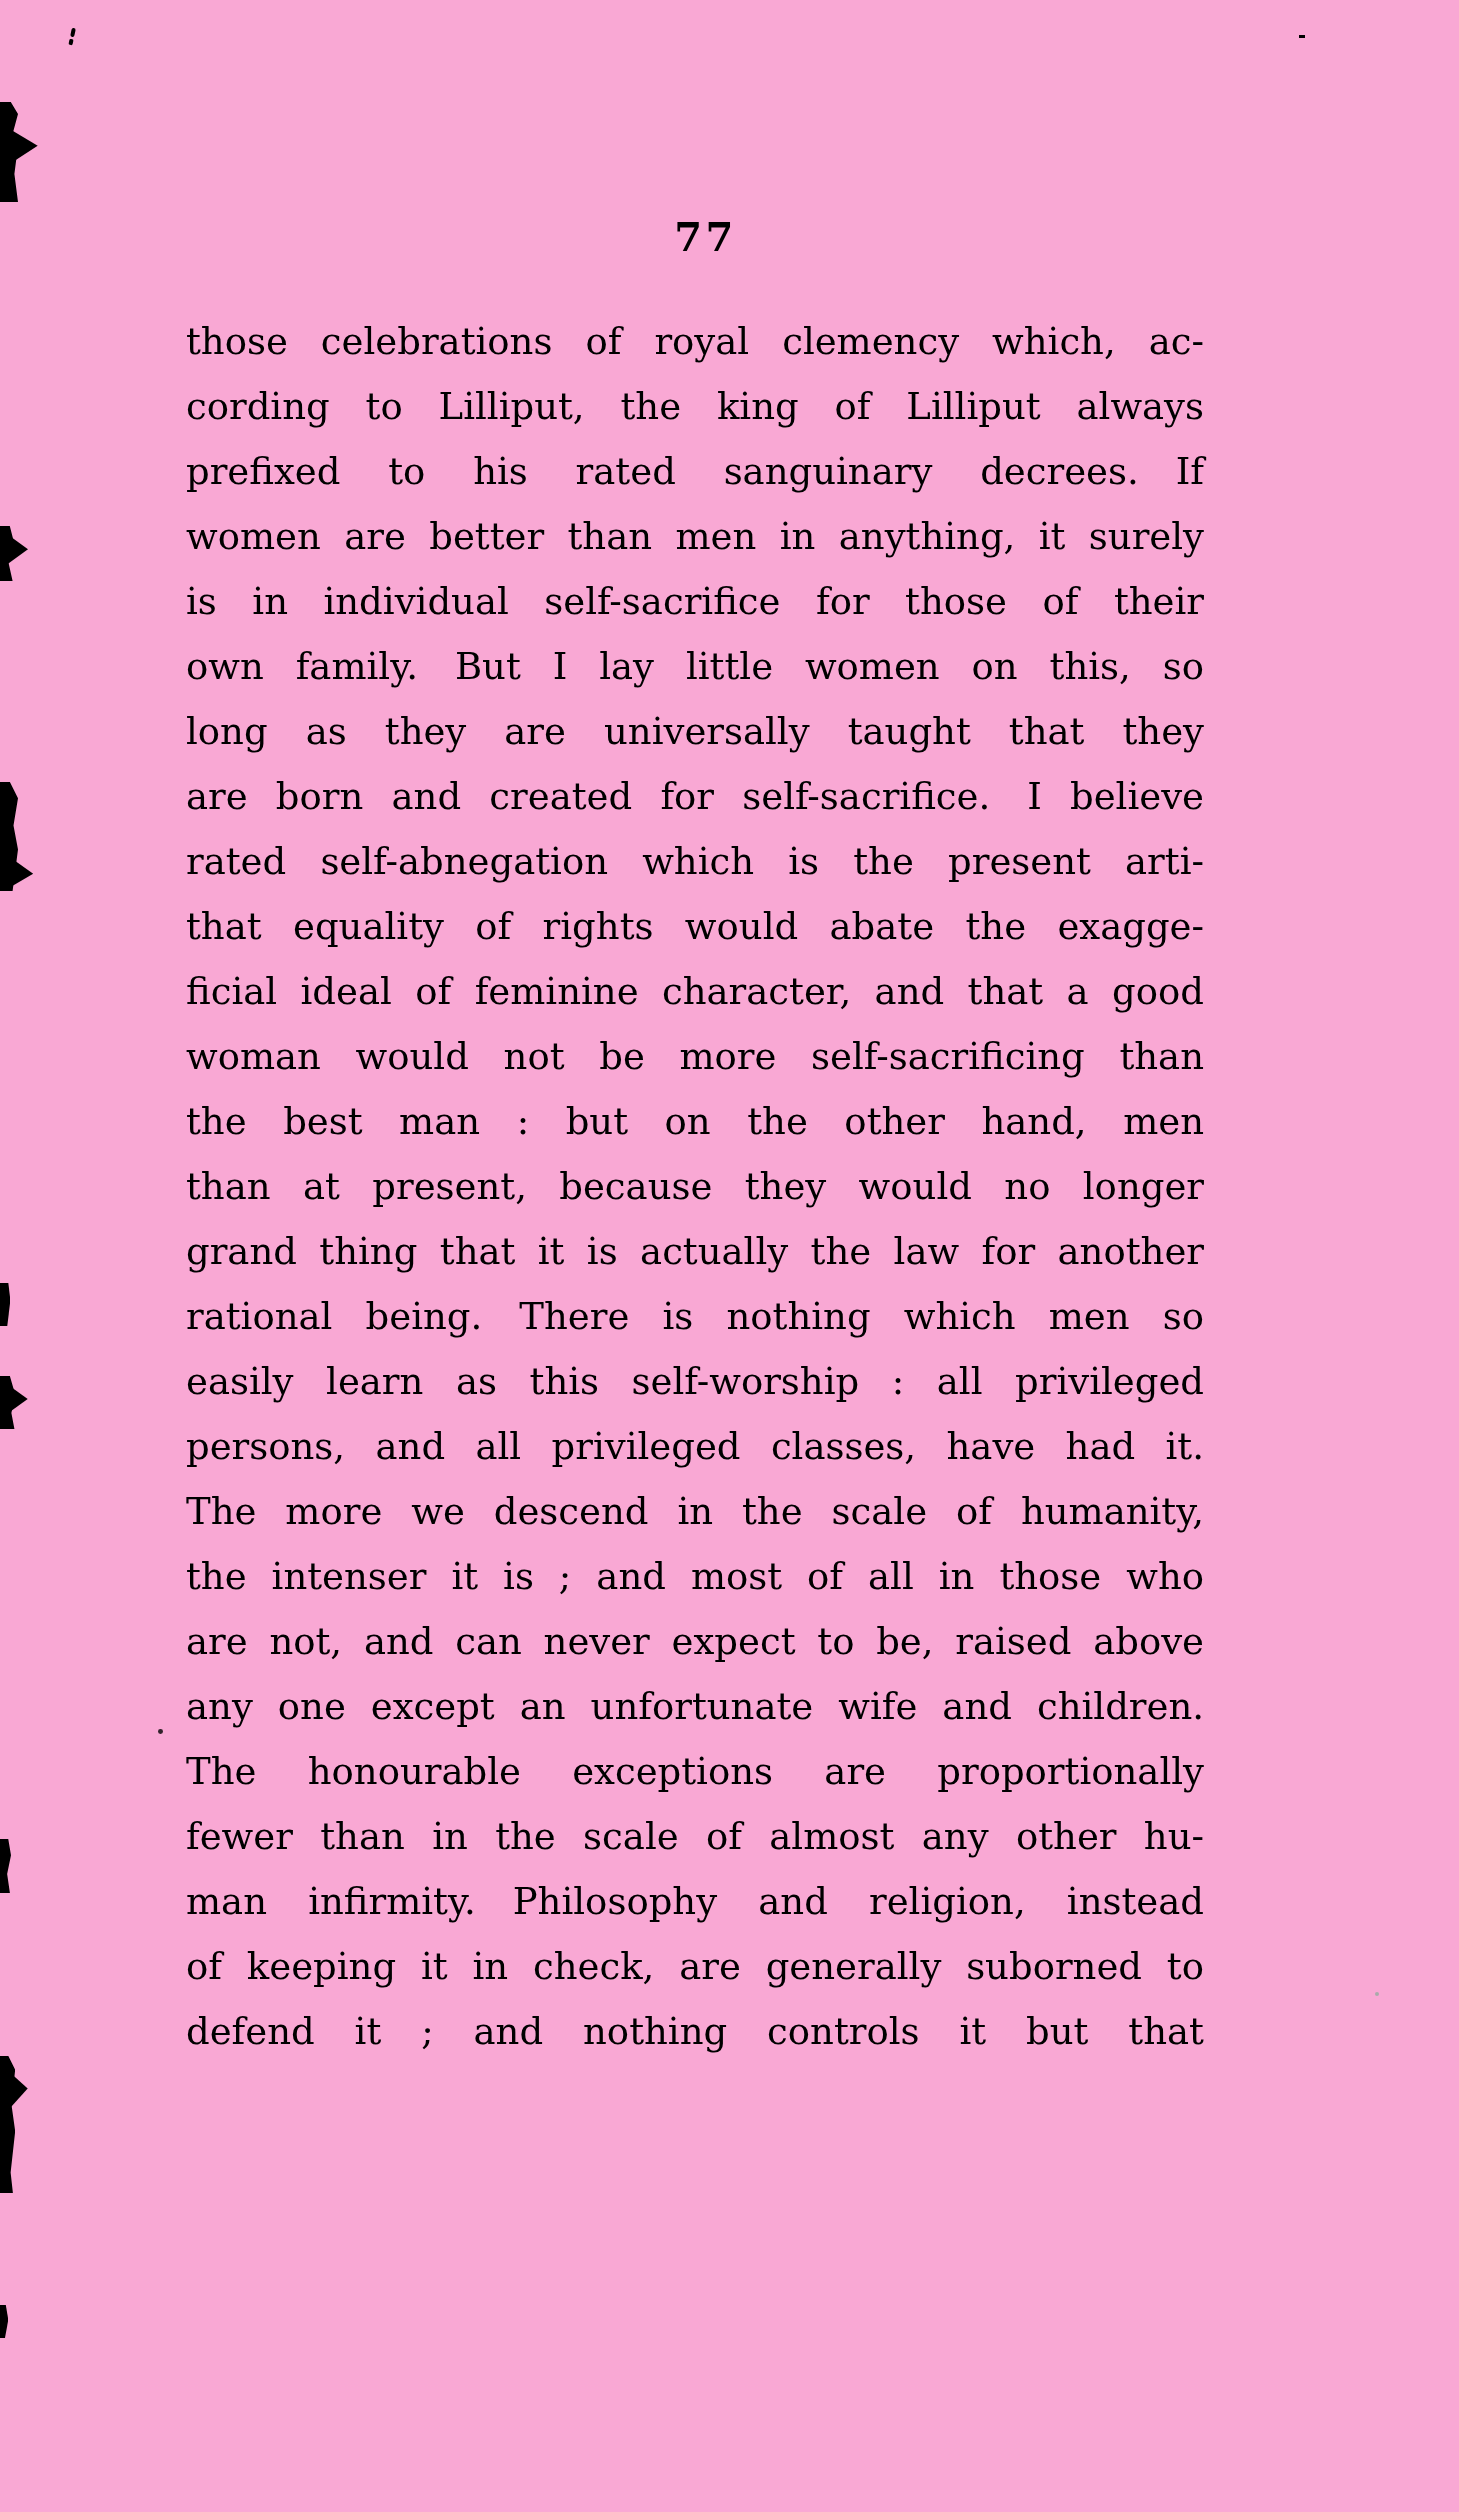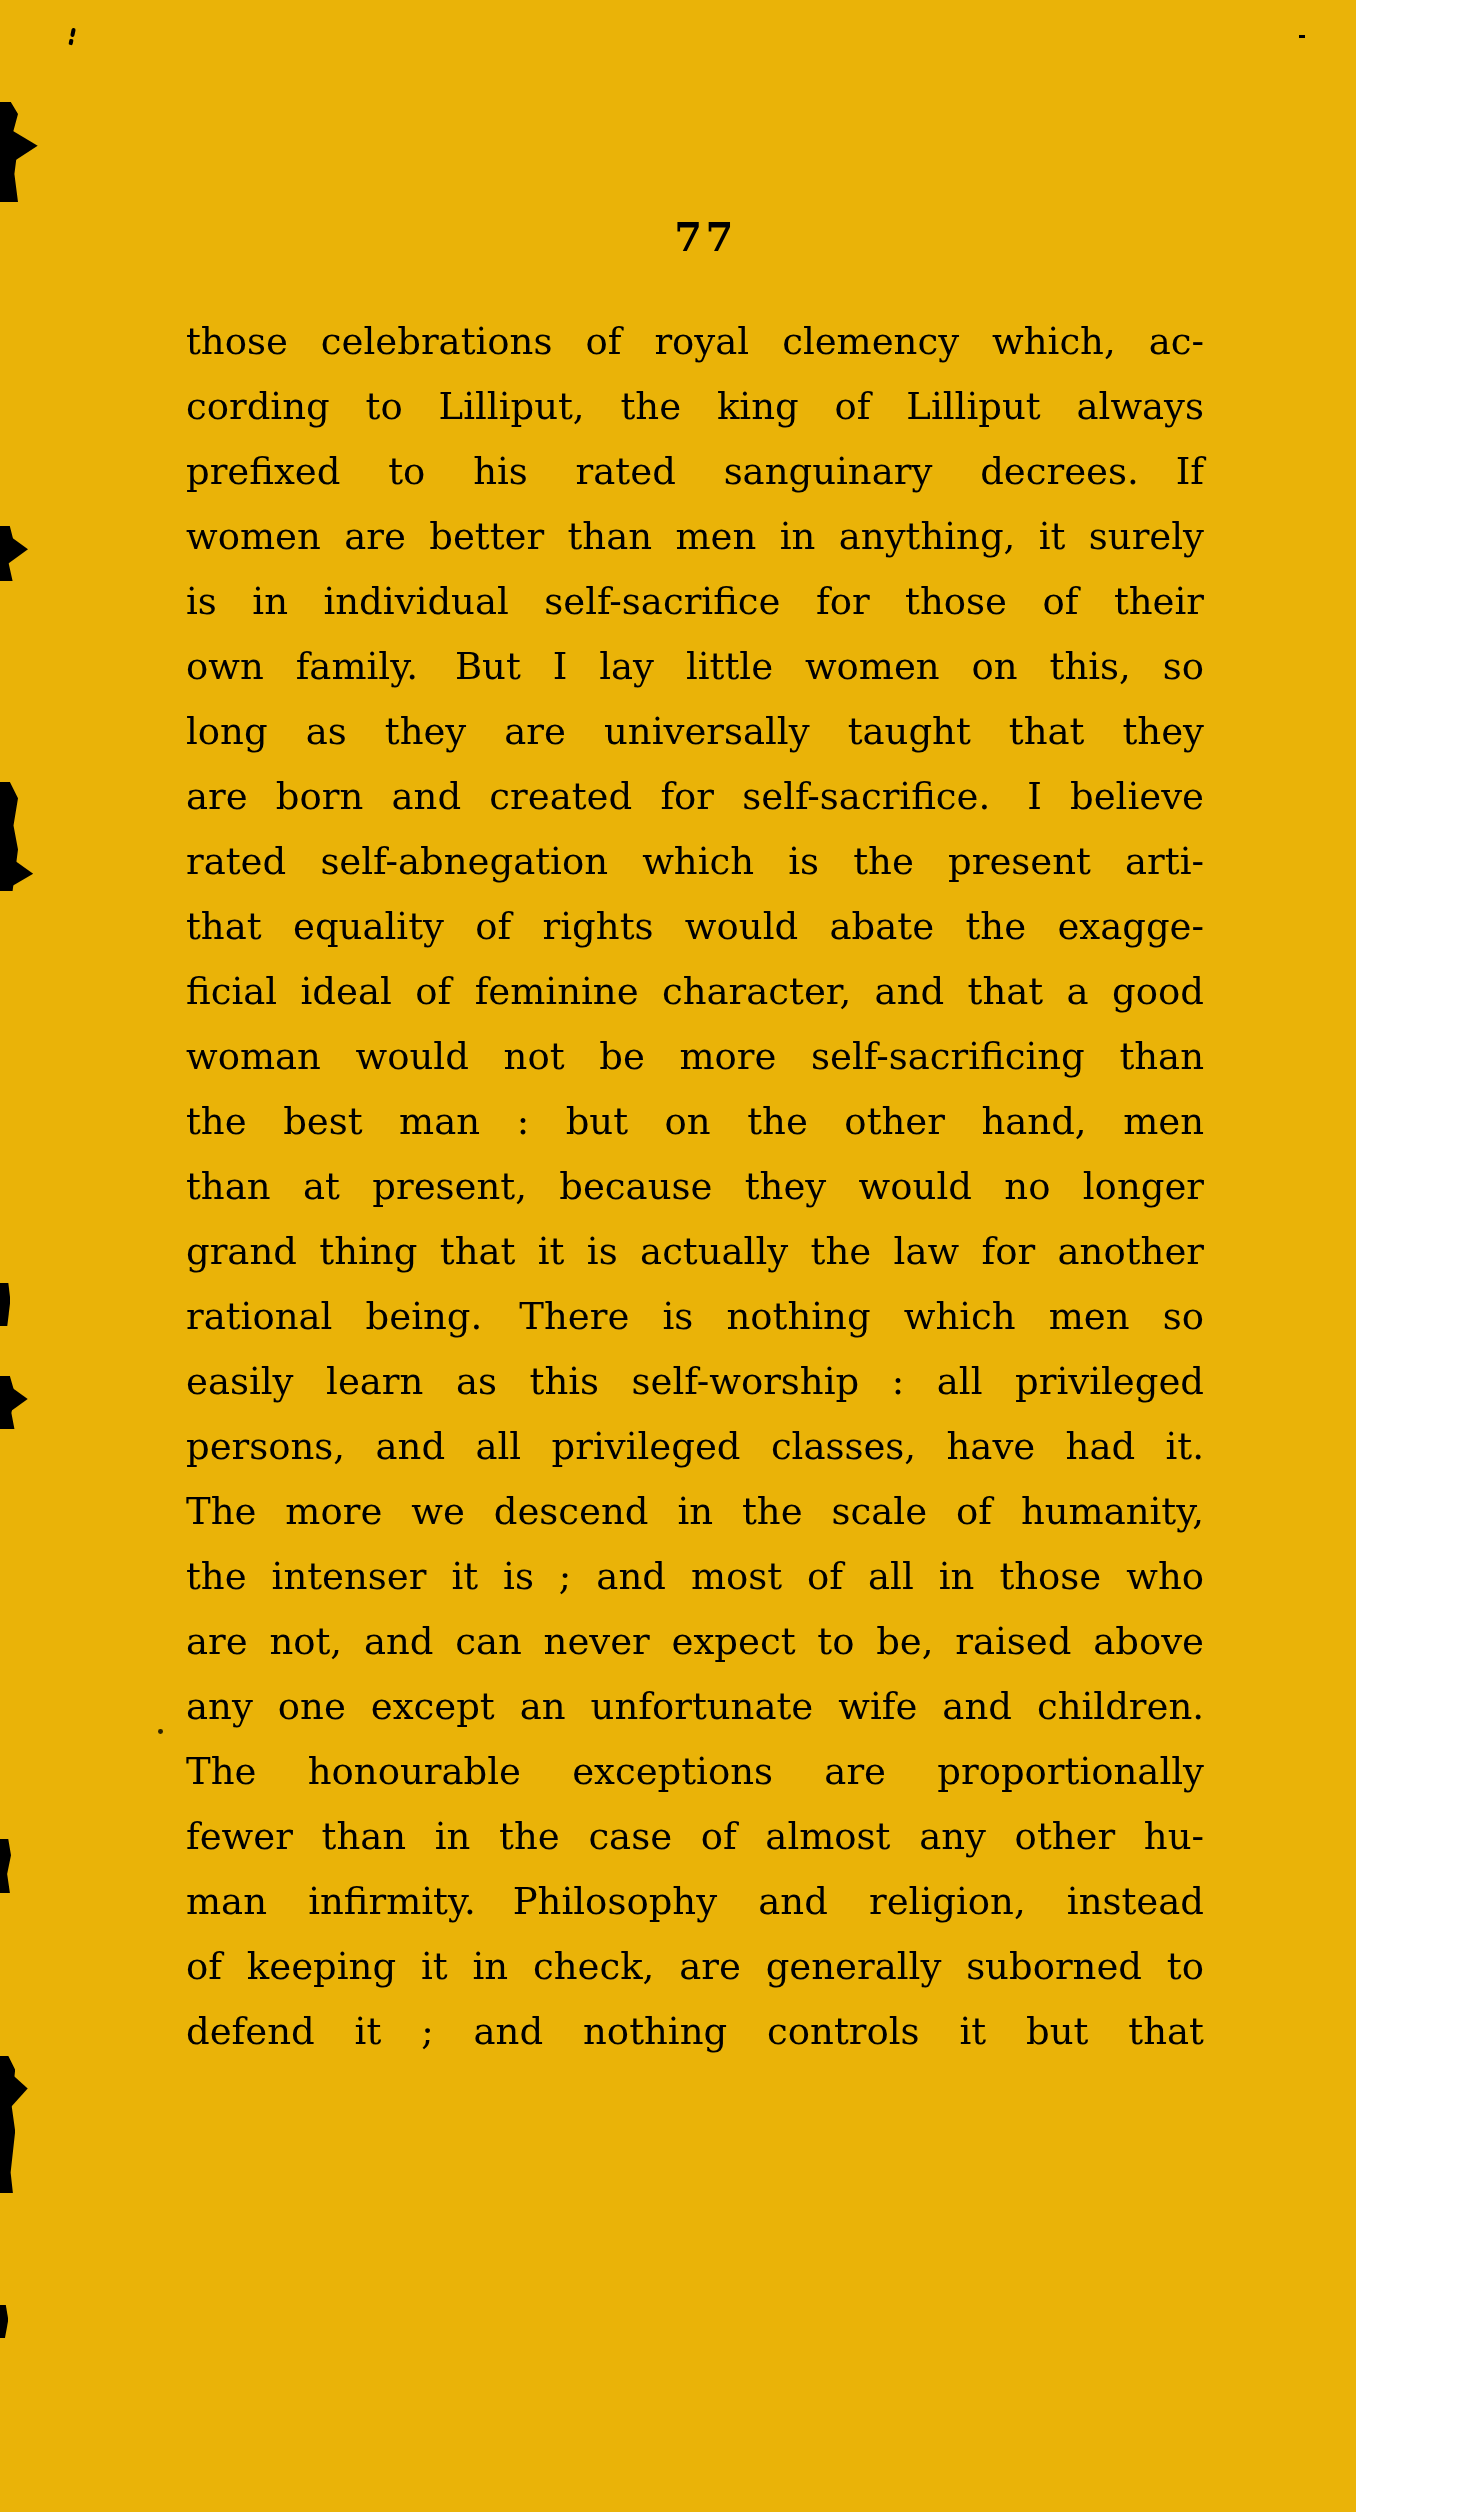--- a/index.html
+++ b/index.html
@@ -1,19 +1,19 @@
 <!DOCTYPE html>
 <html style="font-size:11px"><head>
 <meta charset="utf-8">
 <style>
   html,body{margin:0;padding:0;background:#ffffff;}
   .page{
     position:relative;
-    width:1356px;height:2512px;
-    background:#eab308;
+    width:1459px;height:2512px;
+    background:#f9a8d4;
     color:#000;
     font-family:"DejaVu Serif", serif;
     overflow:hidden;
   }
   .pageno{
     position:absolute;left:186px;top:213px;width:1018px;
     text-align:center;
     font-size:40px;font-weight:bold;letter-spacing:3.5px;
     text-indent:21px;
   }
@@ -73,21 +73,21 @@
     <div class="line">than at present, because they would no longer</div>
     <div class="line">grand thing that it is actually the law for another</div>
     <div class="line">rational being. There is nothing which men so</div>
     <div class="line">easily learn as this self-worship : all privileged</div>
     <div class="line">persons, and all privileged classes, have had it.</div>
     <div class="line">The more we descend in the scale of humanity,</div>
     <div class="line">the intenser it is ; and most of all in those who</div>
     <div class="line">are not, and can never expect to be, raised above</div>
     <div class="line">any one except an unfortunate wife and children.</div>
     <div class="line">The honourable exceptions are proportionally</div>
-    <div class="line">fewer than in the case of almost any other hu-</div>
+    <div class="line">fewer than in the scale of almost any other hu-</div>
     <div class="line">man infirmity. Philosophy and religion, instead</div>
     <div class="line">of keeping it in check, are generally suborned to</div>
     <div class="line">defend it ; and nothing controls it but that</div>
   </div>
 
   <div class="blob b1"></div>
   <div class="blob b1b"></div>
   <div class="blob b2"></div>
   <div class="blob b2b"></div>
   <div class="blob b3"></div>

